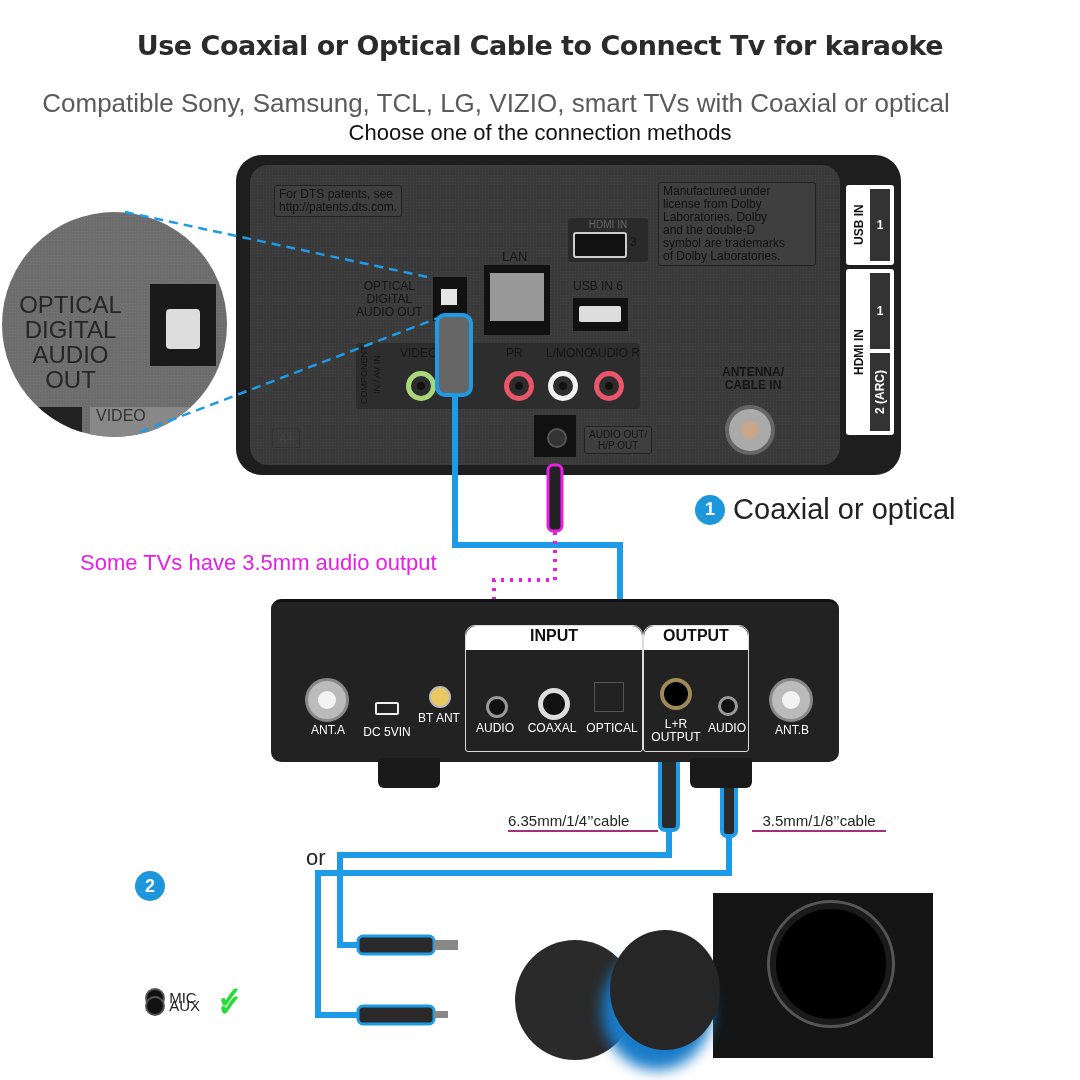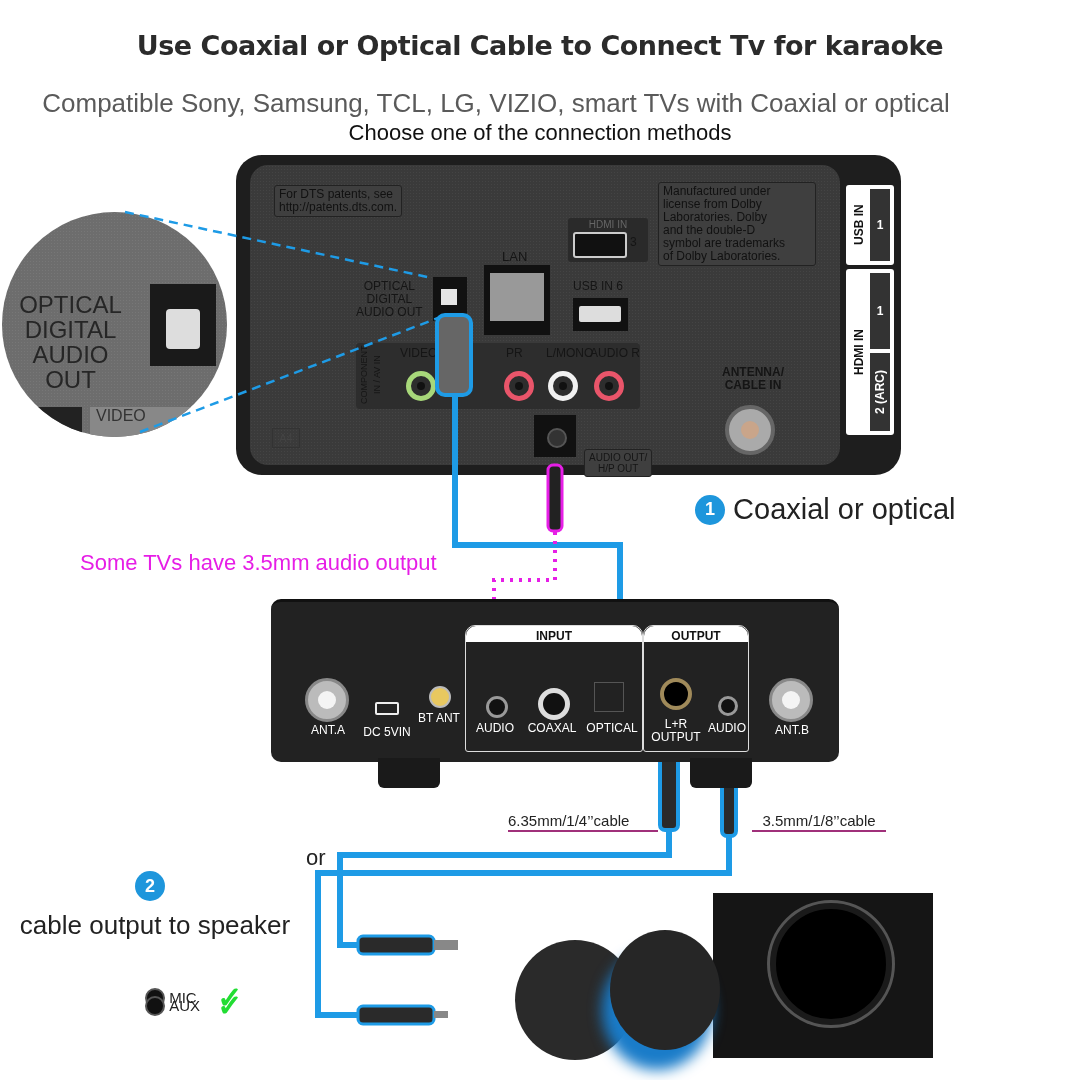--- a/index.html
+++ b/index.html
@@ -27,21 +27,21 @@
   .mag-label{left:6px;top:80px;width:125px;text-align:center;font-size:24px;line-height:25px;color:#262626;}
   .mag-port{left:148px;top:72px;width:66px;height:82px;background:#1a1a1a;}
   .mag-port-in{left:16px;top:25px;width:34px;height:40px;background:#ddd;border-radius:4px;}
 
   .rca{position:absolute;width:30px;height:30px;border-radius:50%;border:5px solid #c0c0c0;box-sizing:border-box;}
   .rca::after{content:"";position:absolute;left:6px;top:6px;width:8px;height:8px;border-radius:50%;background:#111;}
 
   
   .receiver{left:271px;top:599px;width:568px;height:160px;background:#222;border-radius:10px;border-top:3px solid #111;}
   .rx-panel{position:absolute;top:23px;height:125px;border:1px solid #ddd;border-radius:10px 10px 3px 3px;}
-  .rx-header{position:absolute;left:0;top:0;right:0;height:16px;background:#fff;border-radius:10px 10px 0 0;color:#111;font-weight:bold;font-size:12px;text-align:center;line-height:20px;}
+  .rx-header{position:absolute;left:0;top:0;right:0;height:24px;background:#fff;border-radius:10px 10px 0 0;color:#111;font-weight:bold;font-size:16px;text-align:center;line-height:20px;}
   .rx-label{position:absolute;color:#fff;font-size:12px;text-align:center;line-height:13px;}
   .foot{top:758px;width:62px;height:30px;background:#1a1a1a;border-radius:0 0 6px 6px;}
   .bnc{position:absolute;width:44px;height:44px;border-radius:50%;background:#bbb;border:3px solid #888;box-sizing:border-box;}
   .bnc::after{content:"";position:absolute;left:10px;top:10px;width:18px;height:18px;border-radius:50%;background:#f4f4f4;}
 
   .step1{left:695px;top:492px;font-size:29px;line-height:35px;color:#222;}
   .badge{display:inline-flex;width:30px;height:30px;border-radius:50%;background:#1e96dc;color:#fff;font-size:18px;font-weight:bold;align-items:center;justify-content:center;vertical-align:4px;}
   .note{left:80px;top:550px;font-size:22px;color:#e61ee6;}
   .cable-label{font-size:15px;color:#222;border-bottom:2px solid #a0307a;padding-bottom:1px;}
   .or{left:306px;top:845px;font-size:22px;color:#222;}
@@ -109,21 +109,21 @@
   <div class="port-label" style="position:absolute;left:190px;top:4px;">L/MONO</div>
   <div class="port-label" style="position:absolute;left:234px;top:4px;">AUDIO R</div>
   <div class="rca" style="left:50px;top:28px;border-color:#a8d87a;"></div>
   <div class="rca" style="left:148px;top:28px;border-color:#e9556a;"></div>
   <div class="rca" style="left:192px;top:28px;border-color:#f1f1f1;"></div>
   <div class="rca" style="left:238px;top:28px;border-color:#e9556a;"></div>
 </div>
 <div class="abs" style="left:534px;top:415px;width:42px;height:42px;background:#111;">
   <div style="position:absolute;left:13px;top:13px;width:16px;height:16px;border-radius:50%;background:#333;border:2px solid #555;"></div>
 </div>
-<div class="abs port-label boxed" style="left:584px;top:426px;font-size:10px;line-height:11px;margin-top:23px;">
+<div class="abs port-label boxed" style="left:584px;top:426px;font-size:10px;line-height:11px;">
   <div>AUDIO OUT/</div>
   <div>H/P OUT</div>
 </div>
 <div class="abs port-label" style="left:722px;top:366px;font-weight:bold;">
   <div>ANTENNA/</div>
   <div>CABLE IN</div>
 </div>
 <div class="abs" style="left:725px;top:405px;width:50px;height:50px;border-radius:50%;background:#aaa;border:4px solid #666;box-sizing:border-box;">
   <div style="position:absolute;left:12px;top:12px;width:18px;height:18px;border-radius:50%;background:#c9a58a;"></div>
 </div>
@@ -215,21 +215,20 @@
 </div>
 <div class="abs foot" style="left:378px;"></div>
 <div class="abs foot" style="left:690px;"></div>
 
 <div class="abs cable-label" style="left:508px;top:812px;width:150px;">6.35mm/1/4’’cable</div>
 <div class="abs cable-label" style="left:752px;top:812px;width:134px;text-align:center;">3.5mm/1/8’’cable</div>
 <div class="abs or">or</div>
 
 <div class="abs step2">
   <div style="margin-bottom:4px;margin-left:-10px;"><span class="badge">2</span></div>
-  <div>cable output to speaker</div>
 </div>
 <div class="io-row" style="top:980px;">
   <span class="jack"></span>
   <span style="display:inline-block;width:44px;vertical-align:middle;">MIC</span>
   <span class="check">✓</span>
 </div>
 <div class="io-row" style="top:988px;">
   <span class="jack"></span>
   <span style="display:inline-block;width:44px;vertical-align:middle;">AUX</span>
   <span class="check">✓</span>

